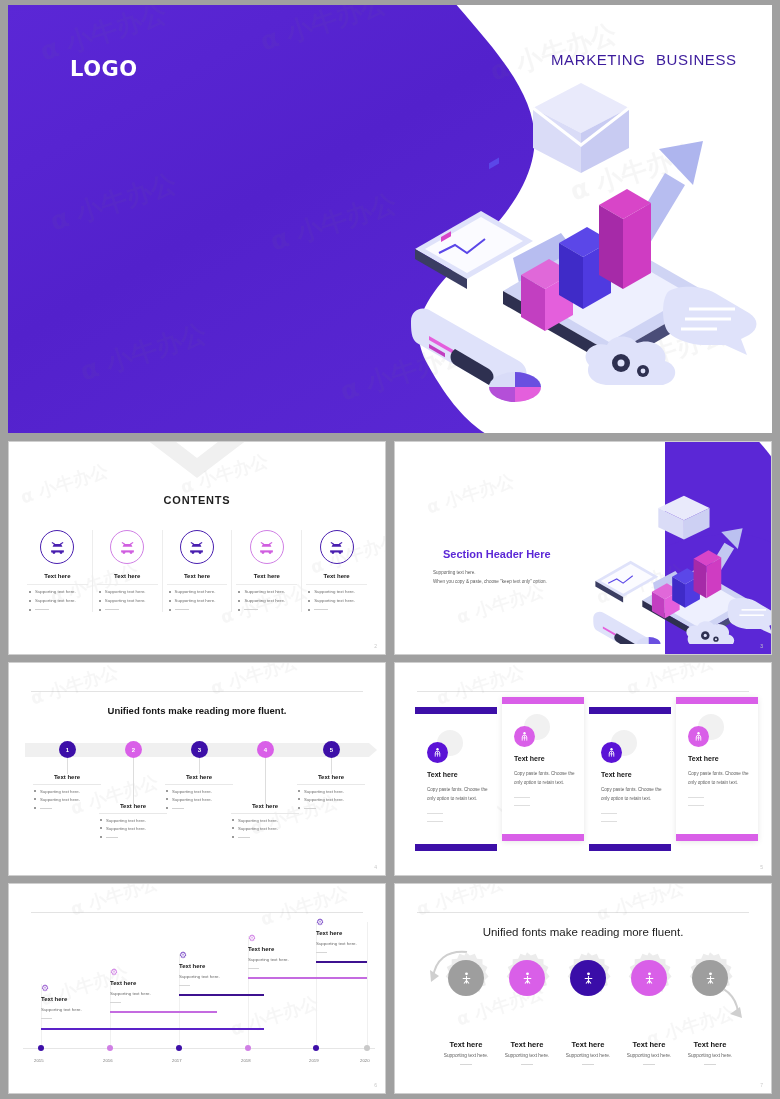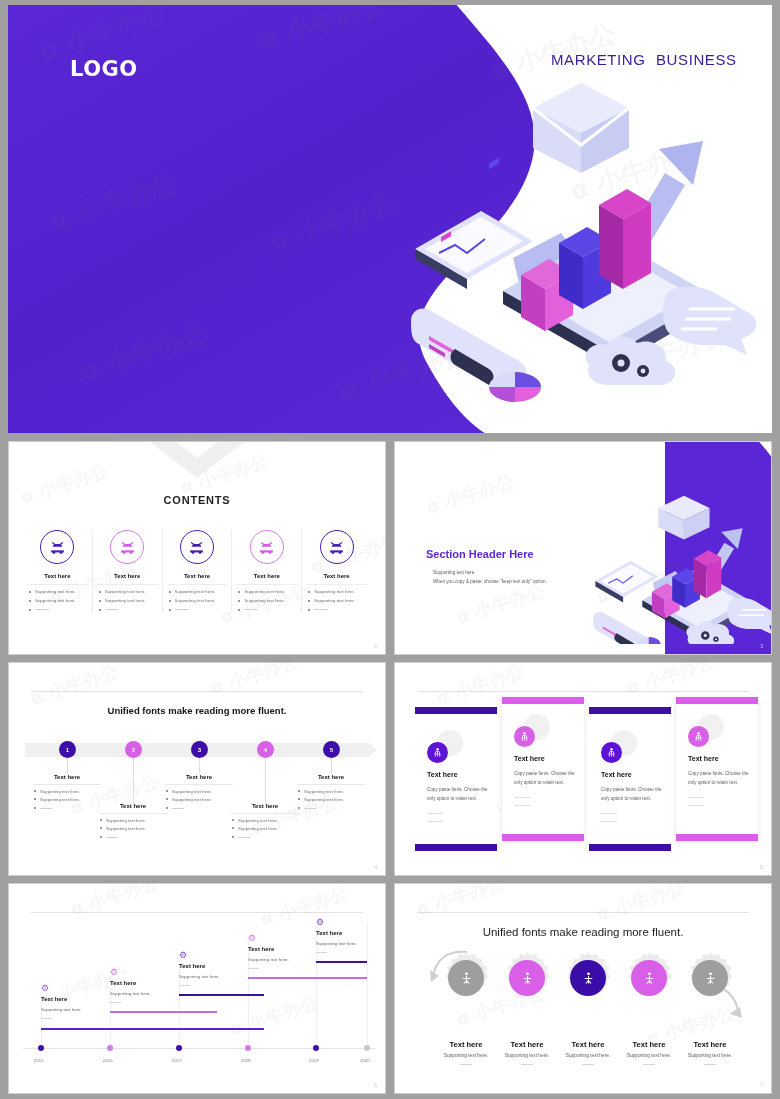--- a/index.html
+++ b/index.html
@@ -65,21 +65,21 @@
   #s2 .dash{display:inline-block;width:14px;height:1px;background:#d2d2d2;vertical-align:middle;}
 
   
   #s3 .blob{position:absolute;right:-30px;top:-40px;width:290px;height:300px;
       background:#5b27d6;border-radius:55% 45% 40% 60%/60% 50% 50% 40%;}
   #s3 .blob2{position:absolute;right:-60px;bottom:-80px;width:240px;height:200px;
       background:#5b27d6;border-radius:60% 40% 50% 50%/50% 60% 40% 50%;}
   #s3 .white{position:absolute;left:0;top:0;width:270px;height:100%;background:#fff;}
   #s3 .num{position:absolute;left:38px;top:53px;font-size:47px;font-weight:bold;color:#4513c0;
       letter-spacing:-1px;font-family:"DejaVu Sans",sans-serif;}
-  #s3 .sh{position:absolute;left:31px;top:106px;font-size:11px;font-weight:bold;color:#5b27d6;}
+  #s3 .sh{position:absolute;left:48px;top:106px;font-size:11px;font-weight:bold;color:#5b27d6;}
   #s3 .st{position:absolute;left:38px;top:126px;font-size:4.6px;color:#5c5c5c;line-height:9px;}
 
   
   #s4 .t4{position:absolute;left:0;right:0;top:42px;text-align:center;font-size:9.5px;
       font-weight:bold;color:#161616;}
   #s4 .bar{position:absolute;left:16px;width:344px;top:80px;height:14px;background:#f0f0f0;}
   #s4 .bar::after{content:"";position:absolute;right:-8px;top:0;width:0;height:0;
       border-top:7px solid transparent;border-bottom:7px solid transparent;border-left:8px solid #f0f0f0;}
   #s4 .node{position:absolute;width:17px;height:17px;border-radius:50%;color:#fff;font-size:6px;
       display:flex;align-items:center;justify-content:center;top:78px;font-weight:bold;}

